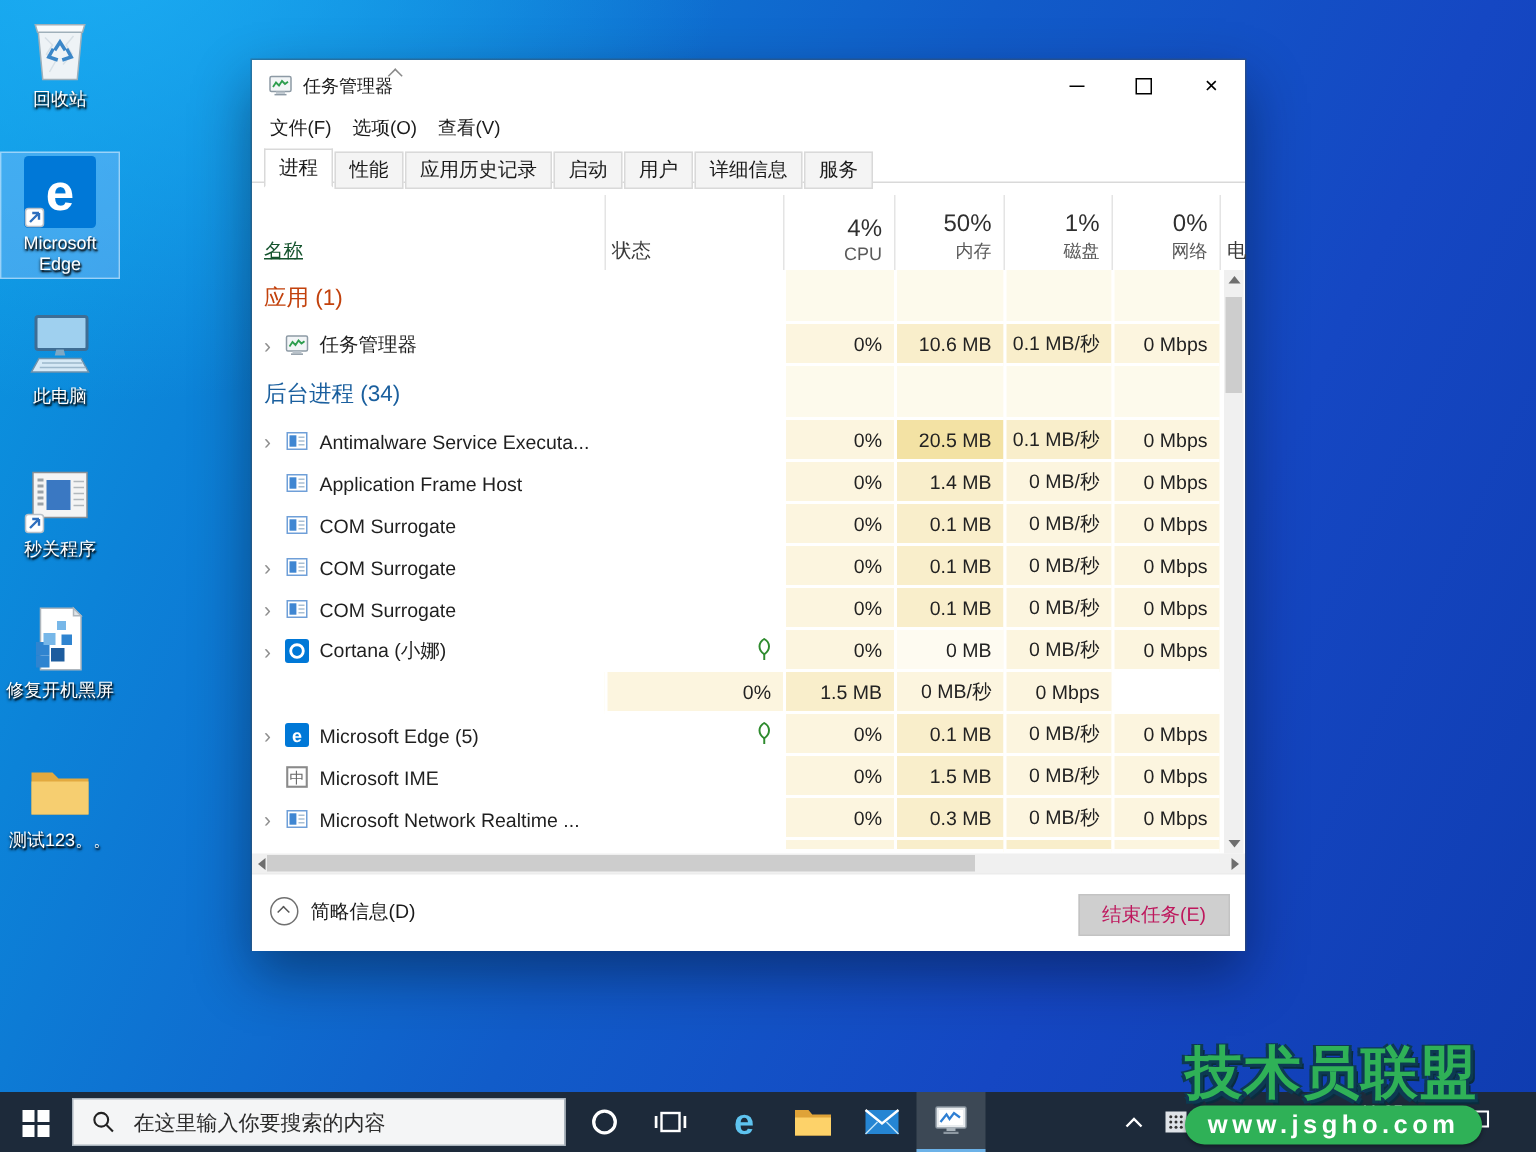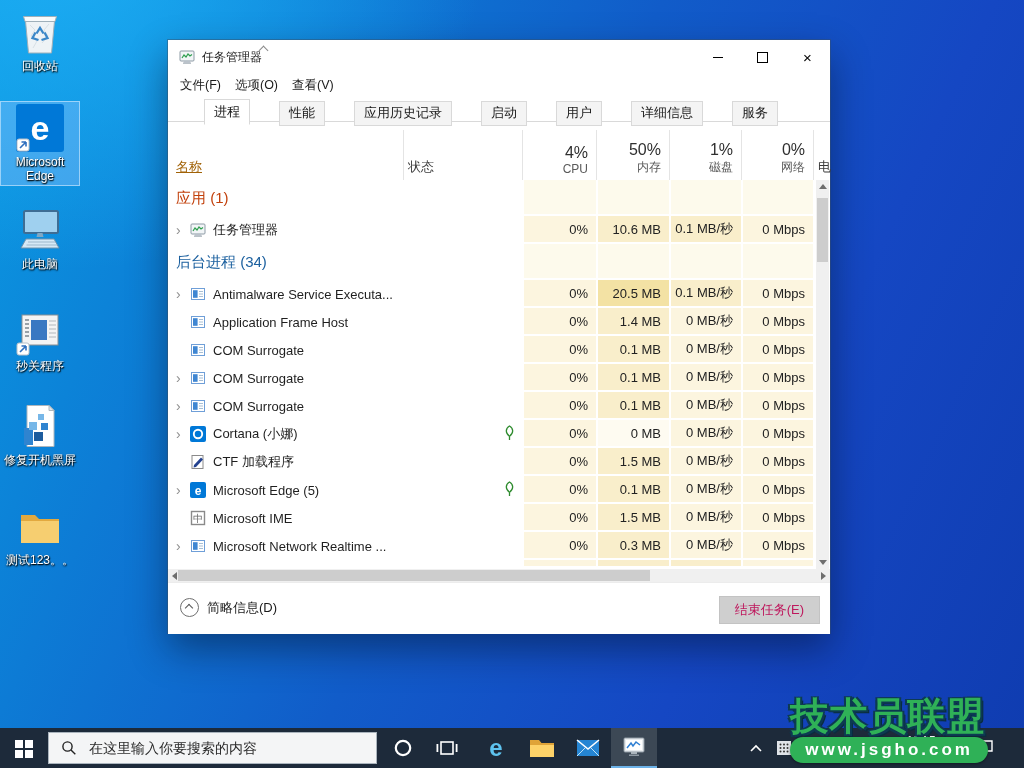--- a/index.html
+++ b/index.html
@@ -24,28 +24,28 @@
   .titlebar .appico{margin-left:11px;width:16px;height:16px;}
   .titlebar .ttext{margin-left:7px;font-size:12px;}
   .winbtns{position:absolute;right:0;top:0;height:34px;display:flex;}
   .winbtn{width:45px;height:34px;display:flex;align-items:center;justify-content:center;}
   .glyph-min{width:10px;height:1px;background:#000;}
   .glyph-max{width:9px;height:9px;border:1px solid #000;}
   .glyph-close{font-size:15px;line-height:1;color:#000;}
   .menubar{position:absolute;top:34px;left:0;right:0;height:23px;display:flex;align-items:center;padding-left:5px;background:#fff;}
   .menu-item{padding:2px 7px;font-size:12.5px;text-align:right;}
   .tabbar{position:absolute;top:57px;left:0;right:0;height:25px;border-bottom:1px solid #d9d9d9;background:#fff;padding-left:8px;box-sizing:border-box;}
-  .tab{display:inline-block;position:relative;top:3px;padding:2px 9px 3px;border:1px solid #d9d9d9;background:#f4f4f4;margin-right:1px;font-size:13px;margin-left:28px;}
+  .tab{display:inline-block;position:relative;top:3px;padding:2px 9px 3px;border:1px solid #d9d9d9;background:#f4f4f4;margin-right:1px;font-size:13px;}
   .tab.active{background:#fff;border-bottom-color:#fff;top:2px;padding-top:3px;z-index:2;}
   
   .phead{position:absolute;top:90px;left:0;right:0;height:50px;display:grid;
     grid-template-columns:235px 119px 74px 73px 72px 72px 1fr;border-bottom:1px solid #d6d6d6;}
   .phead .hc{border-left:1px solid #e4e4e4;display:flex;flex-direction:column;justify-content:flex-end;box-sizing:border-box;padding-bottom:4px;}
   .phead .hc.first{border-left:none;padding-left:8px;}
-  .hname{font-size:13px;color:#a16207;text-decoration:underline;}
+  .hname{font-size:13px;color:#14532d;text-decoration:underline;}
   .hstatus{padding-left:4px;font-size:13px;color:#3a3a3a;}
   .hmetric{align-items:flex-end;padding-right:8px;}
   .hpct{font-size:16px;color:#2f2f2f;line-height:1.15;}
   .hlbl{font-size:12px;color:#5a5a5a;}
   .hpower{padding-left:4px;font-size:13px;color:#3a3a3a;overflow:hidden;white-space:nowrap;}
   .sortchev{position:absolute;left:92px;top:5px;width:8px;height:8px;}
   .sortchev:before{content:"";position:absolute;left:0;top:2px;width:6px;height:6px;border-left:1px solid #8a8a8a;border-top:1px solid #8a8a8a;transform:rotate(45deg);}
   
   .plist{position:absolute;top:140px;left:0;right:0;height:389px;overflow:hidden;background:#fff;}
   .prow,.grow{display:grid;grid-template-columns:235px 119px 74px 73px 72px 72px 1fr;}
@@ -411,30 +411,20 @@
               <line x1="6.5" y1="11.2" x2="6.5" y2="15" stroke="#2e8b2e" stroke-width="1.3"></line>
             </svg></span>
         </div>
         <div class="vcell" style="background: rgb(252, 245, 223);">0%</div>
         <div class="vcell" style="background: rgb(254, 251, 241);">0 MB</div>
         <div class="vcell" style="background: rgb(252, 245, 223);">0 MB/秒</div>
         <div class="vcell" style="background: rgb(252, 245, 223);">0 Mbps</div>
         <div></div>
       </div>
       <div class="prow">
-        <div class="ncell">
-          <span class="chev"></span>
-          <span class="picon">
-            <svg width="16" height="16" viewBox="0 0 16 16">
-              <rect x="2" y="1.5" width="11" height="13" fill="#fff" stroke="#8a8a8a"></rect>
-              <path d="M4 11 L11 3.5 L13 5.5 L6 13 L3.5 13.5 Z" fill="#23418f"></path>
-            </svg>
-          </span>
-          <span class="pname">CTF 加载程序</span>
-        </div>
         <div class="scell"></div>
         <div class="vcell" style="background: rgb(252, 245, 223);">0%</div>
         <div class="vcell" style="background: rgb(249, 238, 203);">1.5 MB</div>
         <div class="vcell" style="background: rgb(252, 245, 223);">0 MB/秒</div>
         <div class="vcell" style="background: rgb(252, 245, 223);">0 Mbps</div>
         <div></div>
       </div>
       <div class="prow">
         <div class="ncell">
           <span class="chev">›</span>

